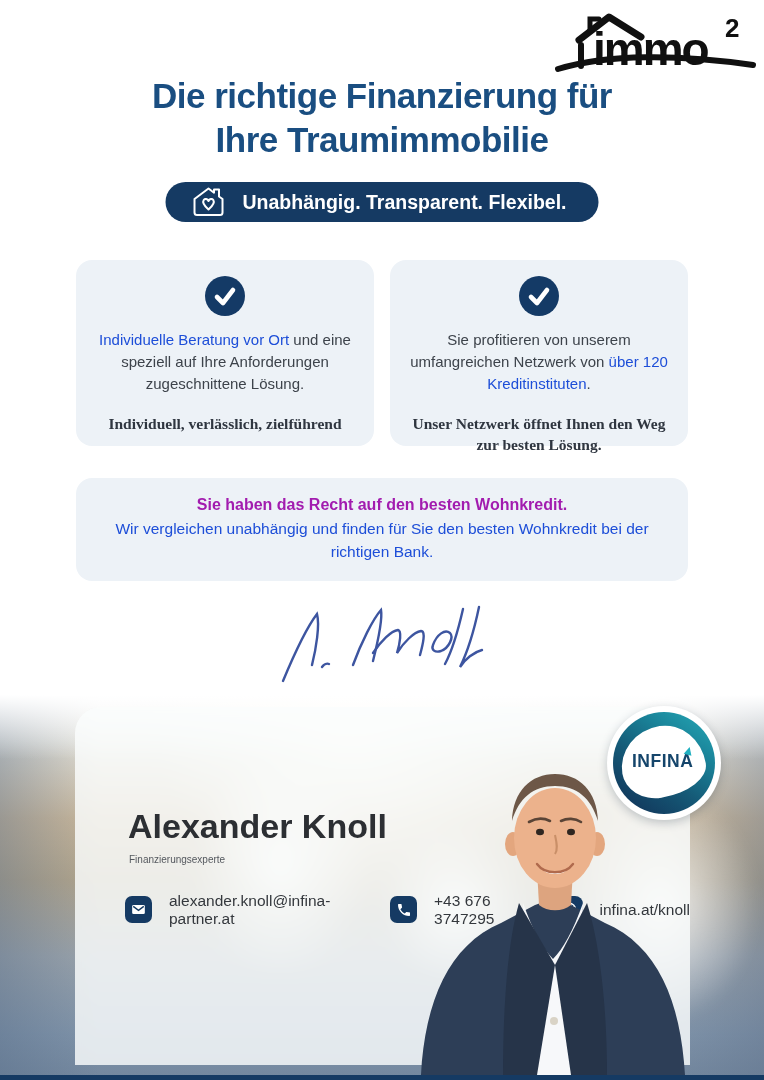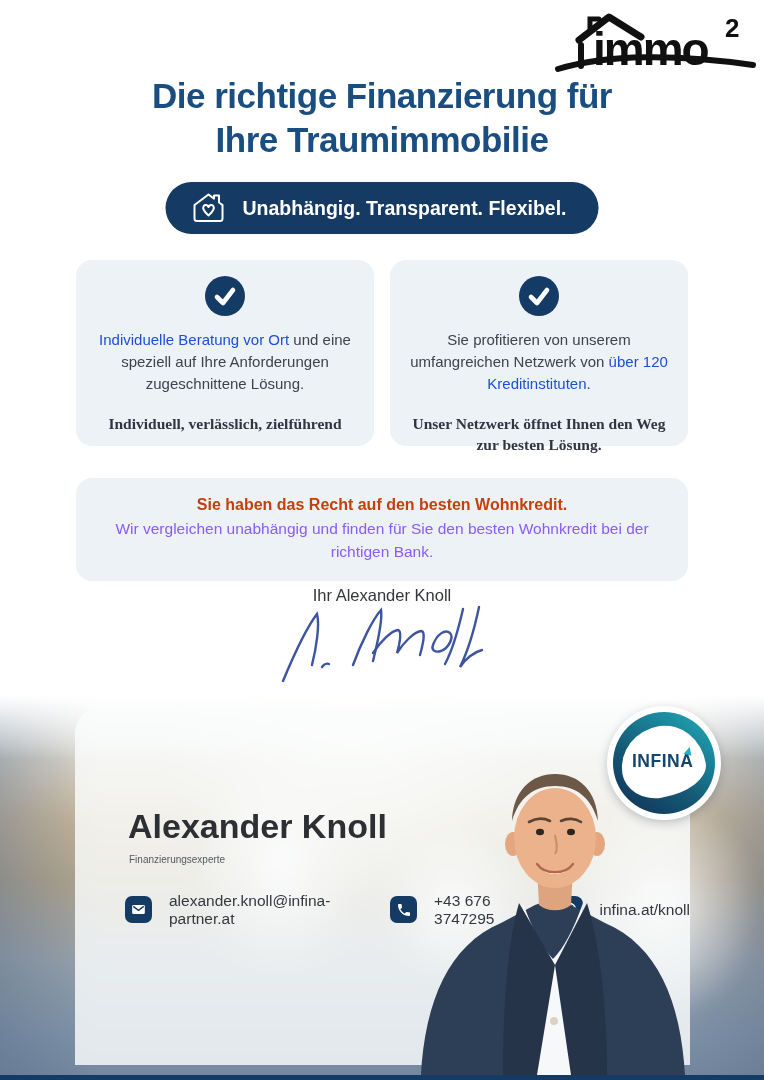--- a/index.html
+++ b/index.html
@@ -9,38 +9,38 @@
 
   
   .immo-logo { position:absolute; top:4px; right:6px; width:205px; height:72px; }
 
   
   .title { position:absolute; top:74px; left:0; right:0; text-align:center;
            font-size:35px; line-height:1.26; font-weight:bold; color:#1a4e81; letter-spacing:-0.5px; }
 
   
   .badge { position:absolute; top:182px; left:50%; transform:translateX(-50%);
-           height:52px; background:#153a63; border-radius:27px;
+           height:40px; background:#153a63; border-radius:27px;
            display:flex; align-items:center; gap:15px; padding:0 32px 0 24px; }
   .badge-label { color:#ffffff; font-weight:bold; font-size:19.5px; white-space:nowrap; }
 
   
   .cards { position:absolute; top:260px; left:76px; right:76px; display:flex; gap:16px; }
   .card { flex:1; background:#edf2f7; border-radius:16px; height:186px; padding:16px 20px 0; text-align:center; }
   .check { width:40px; height:40px; border-radius:50%; background:#143a66; margin:0 auto 13px;
            display:flex; align-items:center; justify-content:center; }
   .card-text { font-size:15px; color:#3d434b; line-height:1.48; }
   .hl { color:#1d4ed8; }
   .card-emph { margin-top:17px; font-weight:bold; font-size:15.5px; color:#2f3640; line-height:1.4;font-family:Liberation Serif, serif; }
 
   
   .claim { position:absolute; top:478px; left:76px; right:76px; background:#edf2f7;
            border-radius:16px; padding:16px 34px 18px; text-align:center; }
-  .claim-head { color:#c2410c; font-weight:bold; font-size:16px; line-height:1.4; }
-  .claim-text { font-size:15.5px; color:#8b5cf6; line-height:1.45; margin-top:2px; }
+  .claim-head { color:#a21caf; font-weight:bold; font-size:16px; line-height:1.4; }
+  .claim-text { font-size:15.5px; color:#1d4ed8; line-height:1.45; margin-top:2px; }
 
   
   .sig-label { position:absolute; top:586px; left:0; right:0; text-align:center; font-size:16.5px; color:#33373c; }
   .signature { position:absolute; top:601px; left:50%; transform:translateX(-50%); }
 
   
   .photo { position:absolute; top:695px; left:0; width:764px; height:385px; overflow:hidden;
     background:
       radial-gradient(circle at 46% 6%, rgba(255,252,243,0.95) 0%, rgba(255,252,243,0) 36%),
       linear-gradient(90deg, rgba(84,106,134,0.40) 0%, rgba(84,106,134,0) 13%, rgba(84,106,134,0) 87%, rgba(92,110,136,0.38) 100%),
@@ -136,21 +136,20 @@
       </div>
       <div class="card-emph">Unser Netzwerk öffnet Ihnen den Weg zur besten Lösung.</div>
     </div>
   </div>
 
   <div class="claim">
     <div class="claim-head">Sie haben das Recht auf den besten Wohnkredit.</div>
     <div class="claim-text">Wir vergleichen unabhängig und finden für Sie den besten Wohnkredit bei der richtigen Bank.</div>
   </div>
 
-  <div class="sig-label">Ihr Alexander Knoll</div>
   <svg class="signature" width="230" height="92" viewBox="0 0 230 92">
     <g fill="none" stroke="#3d55a0" stroke-width="2.4" stroke-linecap="round">
       <path d="M16 80 C26 56 40 26 50 13 C53 24 49 48 45 64"></path>
       <path d="M55 66 C57 63 60 62 62 63"></path>
       <path d="M86 64 C94 42 106 18 114 9 C116 20 110 44 106 60"></path>
       <path d="M106 52 C114 40 124 30 131 29 C135 30 133 42 130 52 C137 41 147 31 154 30 C159 30 156 43 153 54"></path>
       <path d="M166 44 C170 33 178 28 183 32 C187 36 182 47 174 50 C168 52 164 49 166 44"></path>
       <path d="M196 8 C191 30 185 50 178 63"></path>
       <path d="M212 6 C207 30 200 52 193 66 C198 58 207 51 215 49"></path>
     </g>

